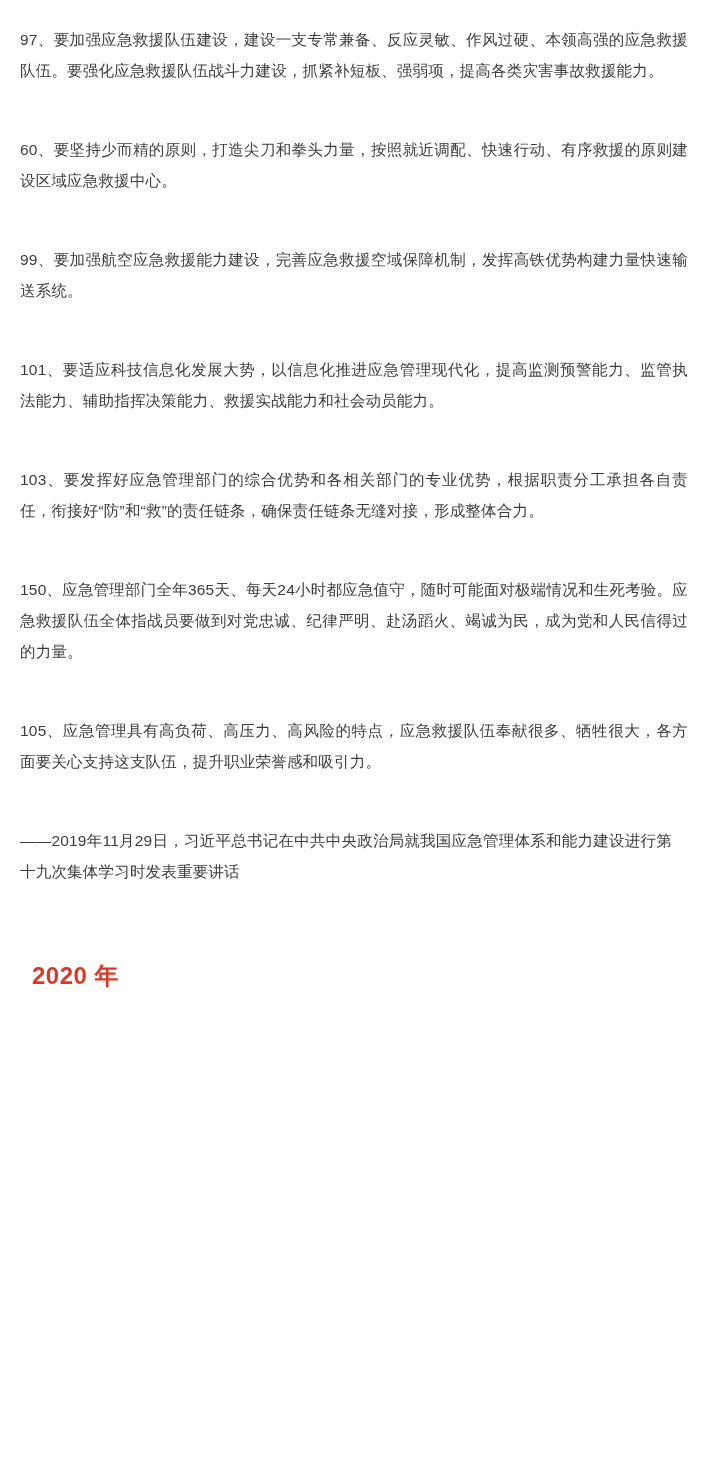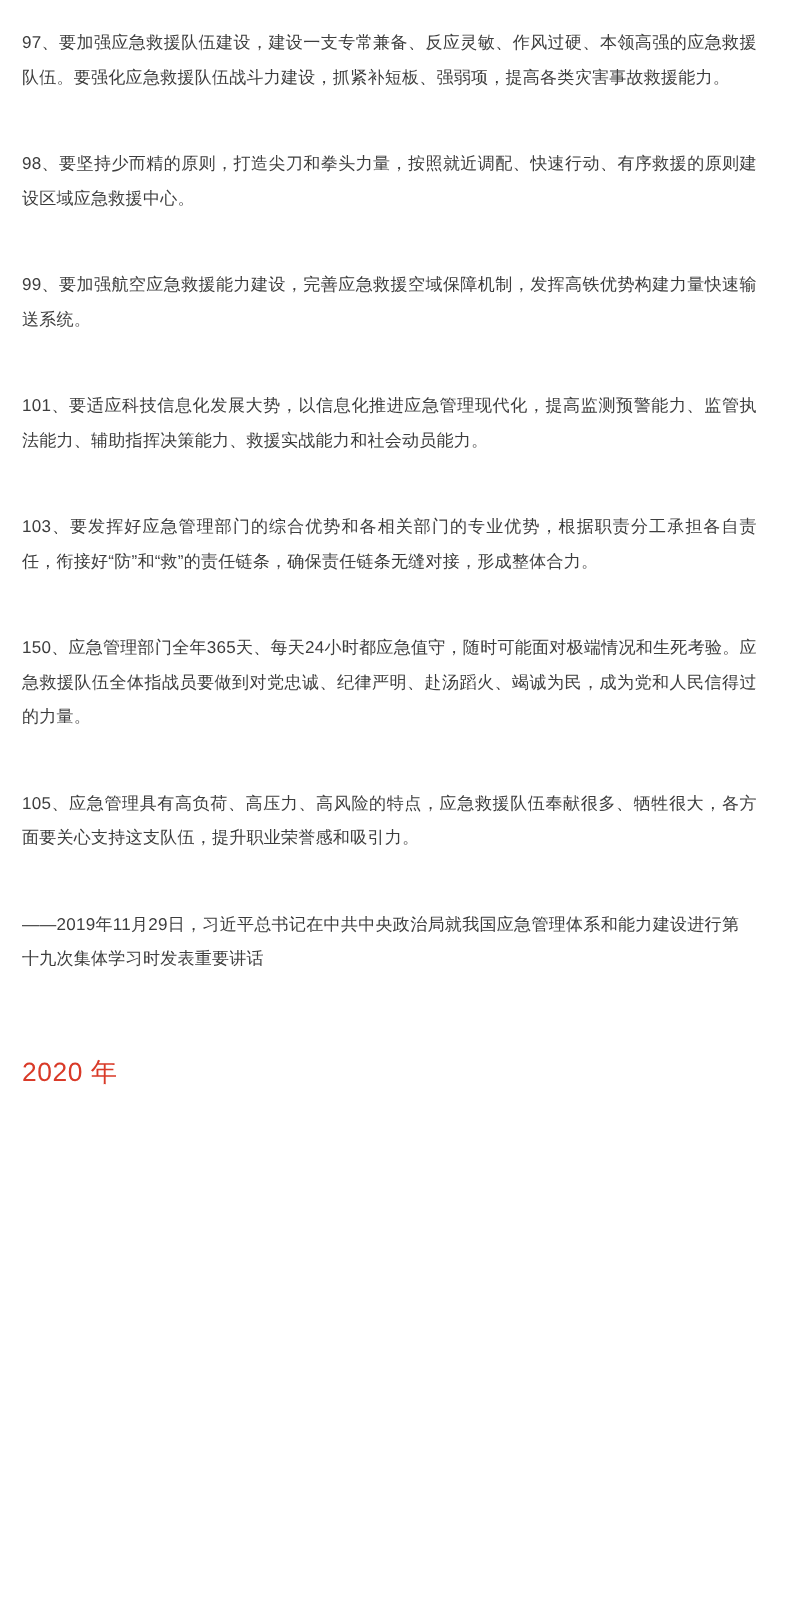--- a/index.html
+++ b/index.html
@@ -37,33 +37,33 @@
     color: #3d3d3d;
     margin: 0 16px 52px 0;
     text-align: justify;
     letter-spacing: 0.2px;
     word-break: break-all;
   }
   .year-heading {
     font-size: 24px;
     line-height: 34px;
     color: #d93a28;
-    font-weight: 400;
-    margin: 0;
+    font-weight: 700;
+    margin: 12px;
     padding-top: 20px;
     letter-spacing: 0.5px;
   }
 </style>
 </head>
 <body>
 
 <div class="page">
 
   <p class="para">97、要加强应急救援队伍建设，建设一支专常兼备、反应灵敏、作风过硬、本领高强的应急救援队伍。要强化应急救援队伍战斗力建设，抓紧补短板、强弱项，提高各类灾害事故救援能力。</p>
-  <p class="para">98、要坚持少而精的原则，打造尖刀和拳头力量，按照就近调配、快速行动、有序救援的原则建设区域应急救援中心。</p>
+  <p class="para">60、要坚持少而精的原则，打造尖刀和拳头力量，按照就近调配、快速行动、有序救援的原则建设区域应急救援中心。</p>
   <p class="para">99、要加强航空应急救援能力建设，完善应急救援空域保障机制，发挥高铁优势构建力量快速输送系统。</p>
   <p class="para">101、要适应科技信息化发展大势，以信息化推进应急管理现代化，提高监测预警能力、监管执法能力、辅助指挥决策能力、救援实战能力和社会动员能力。</p>
   <p class="para">103、要发挥好应急管理部门的综合优势和各相关部门的专业优势，根据职责分工承担各自责任，衔接好“防”和“救”的责任链条，确保责任链条无缝对接，形成整体合力。</p>
   <p class="para">150、应急管理部门全年365天、每天24小时都应急值守，随时可能面对极端情况和生死考验。应急救援队伍全体指战员要做到对党忠诚、纪律严明、赴汤蹈火、竭诚为民，成为党和人民信得过的力量。</p>
   <p class="para">105、应急管理具有高负荷、高压力、高风险的特点，应急救援队伍奉献很多、牺牲很大，各方面要关心支持这支队伍，提升职业荣誉感和吸引力。</p>
 
   <p class="source">——2019年11月29日，习近平总书记在中共中央政治局就我国应急管理体系和能力建设进行第十九次集体学习时发表重要讲话</p>
 
   <h2 class="year-heading">2020 年</h2>
 

